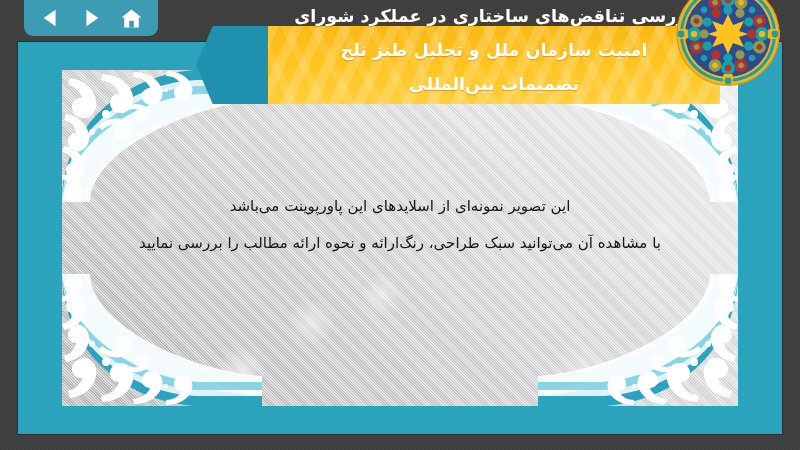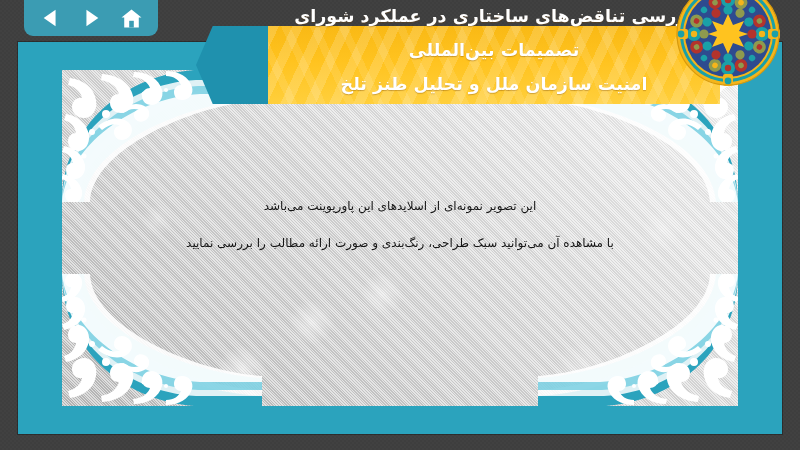--- a/index.html
+++ b/index.html
@@ -88,21 +88,21 @@
     position:absolute; right:18px; top:-20px;
     width:108px; height:108px; z-index:8;
   }
   #medallion svg { display:block; }
 
   
   #body-text {
     position:absolute; left:60px; right:60px; top:118px;
     direction:rtl; text-align:center;
     color:#151515;
-    font-size:12px; line-height:37px;
+    font-size:15px; line-height:37px;
     z-index:5;
   }
   #body-text .ln { display:block; white-space:nowrap; }
 
   
   #navbar {
     position:absolute; left:24px; top:0px;
     width:134px; height:36px;
     background:#3b9cb3;
     border-radius:0 0 9px 9px;
@@ -222,33 +222,33 @@
             <circle cx="22" cy="86" r="2.5"></circle>
               <circle cx="104" cy="20" r="2"></circle>
             <path d="M36,56 c10,-8 22,-10 30,-4 6,5 5,14 -2,17 -6,3 -12,-1 -12,-7 0,-4 3,-6 6,-6 -5,-3 -12,-1 -18,4 Z"></path>
             <path d="M58,40 c9,-7 19,-8 26,-3 5,4 4,12 -2,14 -5,2 -10,-1 -10,-6 0,-3 2,-5 5,-5 -4,-2 -11,-1 -16,3 Z"></path>
           </g>
         </svg>
       </div>
 
       <div id="body-text">
         <span class="ln">این تصویر نمونه‌ای از اسلایدهای این پاورپوینت می‌باشد</span>
-        <span class="ln">با مشاهده آن می‌توانید سبک طراحی، رنگ‌بندی و صورت ارائه مطالب را بررسی نمایید</span>
+        <span class="ln">با مشاهده آن می‌توانید سبک طراحی، رنگ‌ارائه و نحوه ارائه مطالب را بررسی نمایید</span>
       </div>
 
     </div>
   </div>
 
   <div id="banner">
     <div id="banner-tail"></div>
     <div id="banner-gold"></div>
     <div id="title">
       <span class="ln">بررسی تناقض‌های ساختاری در عملکرد شورای</span>
+      <span class="ln">امنیت سازمان ملل و تحلیل طنز تلخ</span>
       <span class="ln">تصمیمات بین‌المللی</span>
-      <span class="ln">امنیت سازمان ملل و تحلیل طنز تلخ</span>
     </div>
   </div>
 
   <div id="medallion">
     <svg viewBox="0 0 108 108" width="108" height="108" aria-hidden="true">
       <defs>
         <clipPath id="mcl">
             <circle cx="54" cy="54" r="50"></circle>
           </clipPath>
       </defs>

